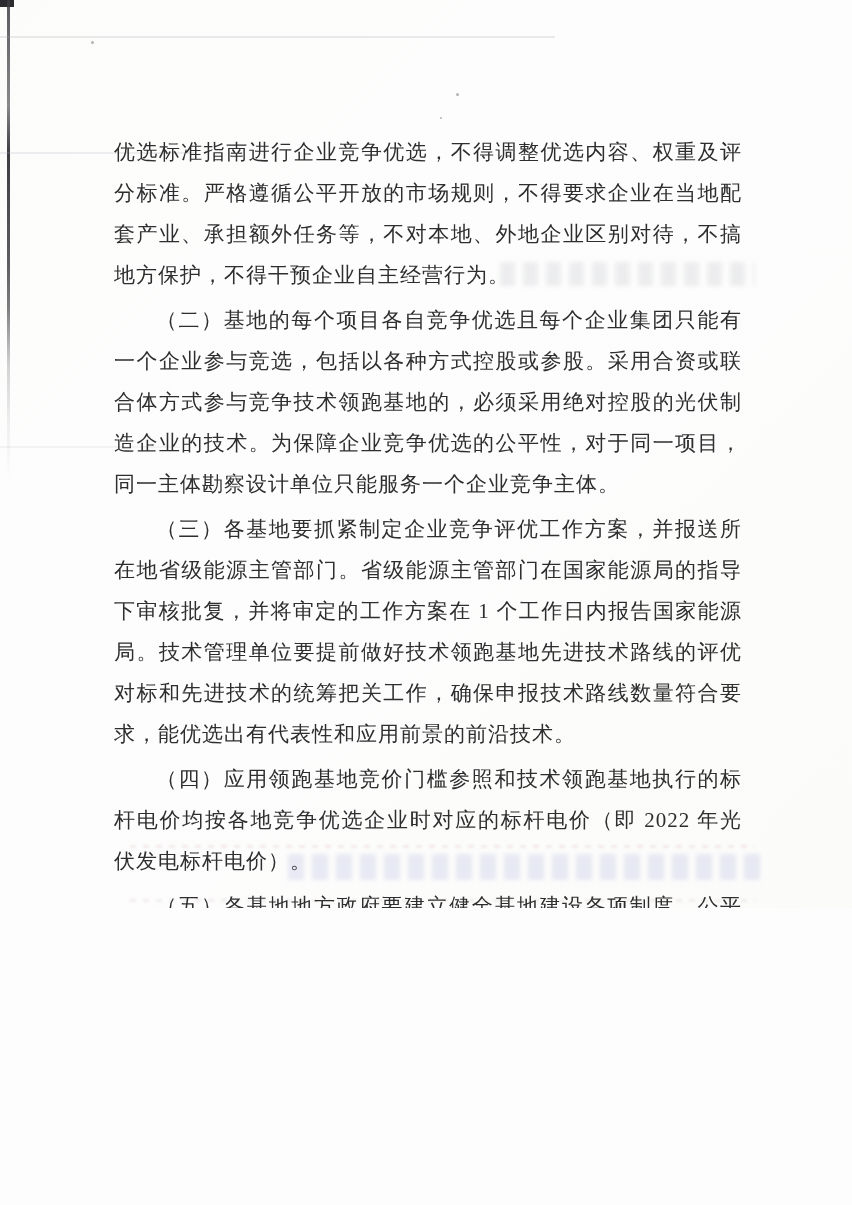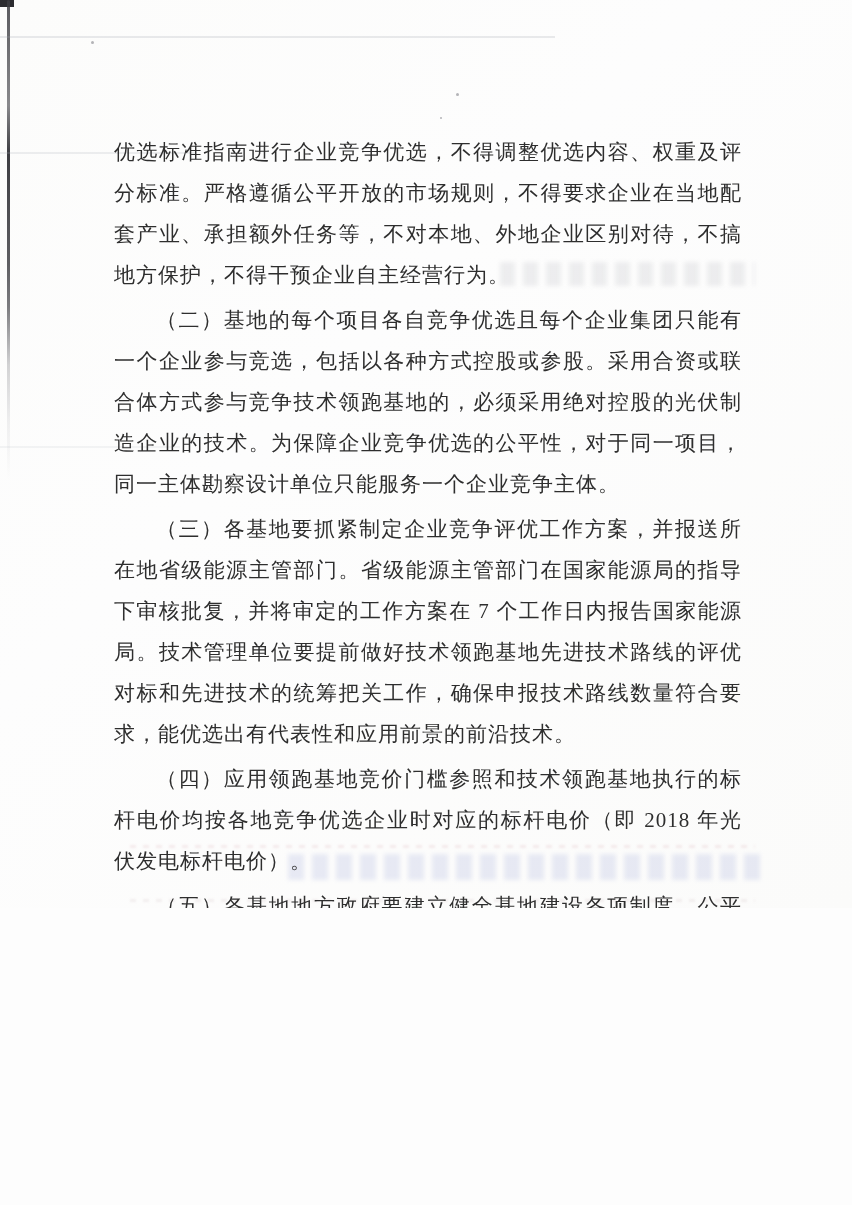--- a/index.html
+++ b/index.html
@@ -123,20 +123,20 @@
   <div class="speck speck-2"></div>
   <div class="speck speck-3"></div>
   <div class="ghost ghost-gray"></div>
   <div class="ghost ghost-row ghost-row-1"></div>
   <div class="ghost ghost-blue"></div>
   <div class="ghost ghost-row ghost-row-2"></div>
 
   <div class="doc-text">
     <p class="para">优选标准指南进行企业竞争优选，不得调整优选内容、权重及评分标准。严格遵循公平开放的市场规则，不得要求企业在当地配套产业、承担额外任务等，不对本地、外地企业区别对待，不搞地方保护，不得干预企业自主经营行为。</p>
     <p class="para indented">（二）基地的每个项目各自竞争优选且每个企业集团只能有一个企业参与竞选，包括以各种方式控股或参股。采用合资或联合体方式参与竞争技术领跑基地的，必须采用绝对控股的光伏制造企业的技术。为保障企业竞争优选的公平性，对于同一项目，同一主体勘察设计单位只能服务一个企业竞争主体。</p>
-    <p class="para indented">（三）各基地要抓紧制定企业竞争评优工作方案，并报送所在地省级能源主管部门。省级能源主管部门在国家能源局的指导下审核批复，并将审定的工作方案在 7 个工作日内报告国家能源局。技术管理单位要提前做好技术领跑基地先进技术路线的评优对标和先进技术的统筹把关工作，确保申报技术路线数量符合要求，能优选出有代表性和应用前景的前沿技术。</p>
-    <p class="para indented">（四）应用领跑基地竞价门槛参照和技术领跑基地执行的标杆电价均按各地竞争优选企业时对应的标杆电价（即 2018 年光伏发电标杆电价）。</p>
+    <p class="para indented">（三）各基地要抓紧制定企业竞争评优工作方案，并报送所在地省级能源主管部门。省级能源主管部门在国家能源局的指导下审核批复，并将审定的工作方案在 1 个工作日内报告国家能源局。技术管理单位要提前做好技术领跑基地先进技术路线的评优对标和先进技术的统筹把关工作，确保申报技术路线数量符合要求，能优选出有代表性和应用前景的前沿技术。</p>
+    <p class="para indented">（四）应用领跑基地竞价门槛参照和技术领跑基地执行的标杆电价均按各地竞争优选企业时对应的标杆电价（即 2022 年光伏发电标杆电价）。</p>
     <p class="para indented">（五）各基地地方政府要建立健全基地建设各项制度，公平公正地开展企业竞争优选工作，推动全国统一公平市场建设，企业优选工作方案、企业申报情况、企业竞争评优结果等阶段性信息要主动在第一时间公开，充分发挥社会监督作用，并及时将有关情况报</p>
   </div>
 
   <div class="page-number">— 3 —</div>
 
 </div>
 
 </body></html>

